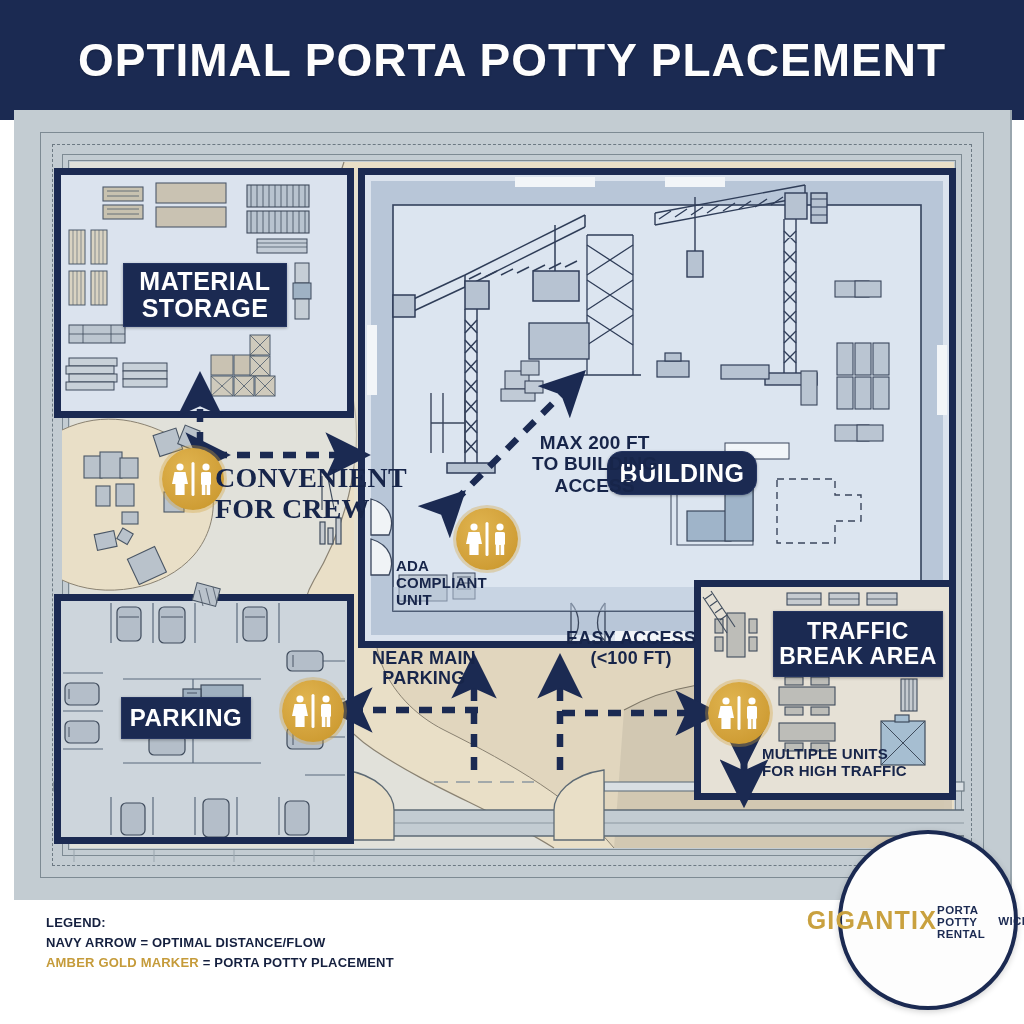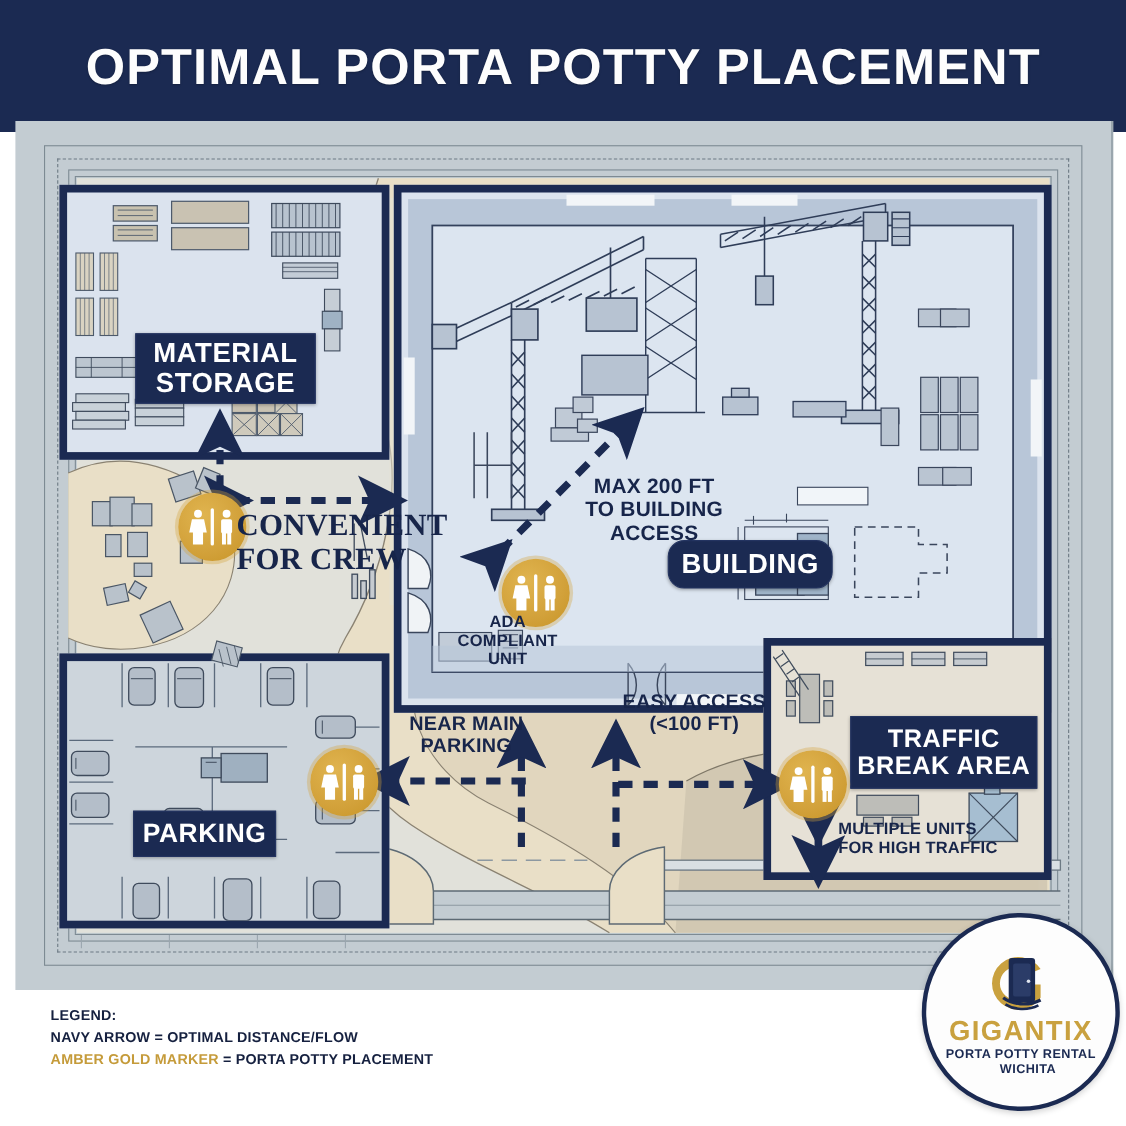--- a/index.html
+++ b/index.html
@@ -20,41 +20,41 @@
 
   
   .zone{position:absolute;border:7px solid #1b2a52;box-sizing:border-box;}
   .zone-fill-blue{background:#dbe3ee;}
   .zone-fill-grey{background:#cdd5dc;}
   .zone-fill-beige{background:#e6e1d6;}
 
   .zone-label{position:absolute;background:#1b2a52;color:#fff;font-weight:700;
     display:flex;align-items:center;justify-content:center;text-align:center;
     line-height:1.08;letter-spacing:.5px;box-shadow:0 1px 3px rgba(0,0,0,.3);
-    border:1px solid #243461;margin-top:40px;}
+    border:1px solid #243461;}
 
   
   .marker{position:absolute;border-radius:50%;
     background:radial-gradient(circle at 38% 33%, #e0b44f 0%, #d2a13a 60%, #c79426 100%);
     box-shadow:0 0 0 3px rgba(212,164,60,.35);display:flex;align-items:center;
     justify-content:center;gap:2px;}
   .marker .divider{width:3px;height:56%;background:#fff;border-radius:2px;}
 
   
   .anno{position:absolute;color:#17254a;font-weight:700;line-height:1.12;letter-spacing:.2px;}
 
   
   .legend{position:absolute;left:46px;top:915px;}
   .legend .row{color:#15203f;font-size:13px;font-weight:700;letter-spacing:.2px;margin-bottom:5px;
     white-space:nowrap;}
   .legend .gold{color:#c59b3a;}
 
   
   .logo{position:absolute;left:838px;top:830px;width:172px;height:172px;border-radius:50%;
-    background:#fdfdfd;border:4px solid #1b2a52;display:flex;flex-direction:column;
+    background:#fdfdfd;border:4px solid #1b2a52;display:flex;
     align-items:center;justify-content:center;box-shadow:0 2px 6px rgba(0,0,0,.18);}
   .logo .brand{color:#c9a13f;font-size:25px;font-weight:700;letter-spacing:1.2px;line-height:1;}
   .logo .sub1{color:#1b2a52;font-size:11.5px;font-weight:700;letter-spacing:.4px;margin-top:3px;}
   .logo .sub2{color:#1b2a52;font-size:11.5px;font-weight:700;letter-spacing:.4px;margin-top:1px;margin-left:13px;}
 </style>
 </head>
 <body>
 <div id="page">
 
 <div class="title-banner">
@@ -641,21 +641,21 @@
     <div>CONVENIENT</div>
     <div>FOR CREW</div>
   </div>
 
   <div class="anno" style="left:518px;top:322px;font-size:19px;text-align:center;">
     <div>MAX 200 FT</div>
     <div>TO BUILDING</div>
     <div>ACCESS</div>
   </div>
 
-  <div class="anno" style="left:402px;top:448px;font-size:15px;text-align:center;">
+  <div class="anno" style="left:382px;top:448px;font-size:15px;text-align:left;">
     <div>ADA</div>
     <div>COMPLIANT</div>
     <div>UNIT</div>
   </div>
 
   <div class="anno" style="left:358px;top:538px;font-size:18px;text-align:center;">
     <div>NEAR MAIN</div>
     <div>PARKING</div>
   </div>
 

